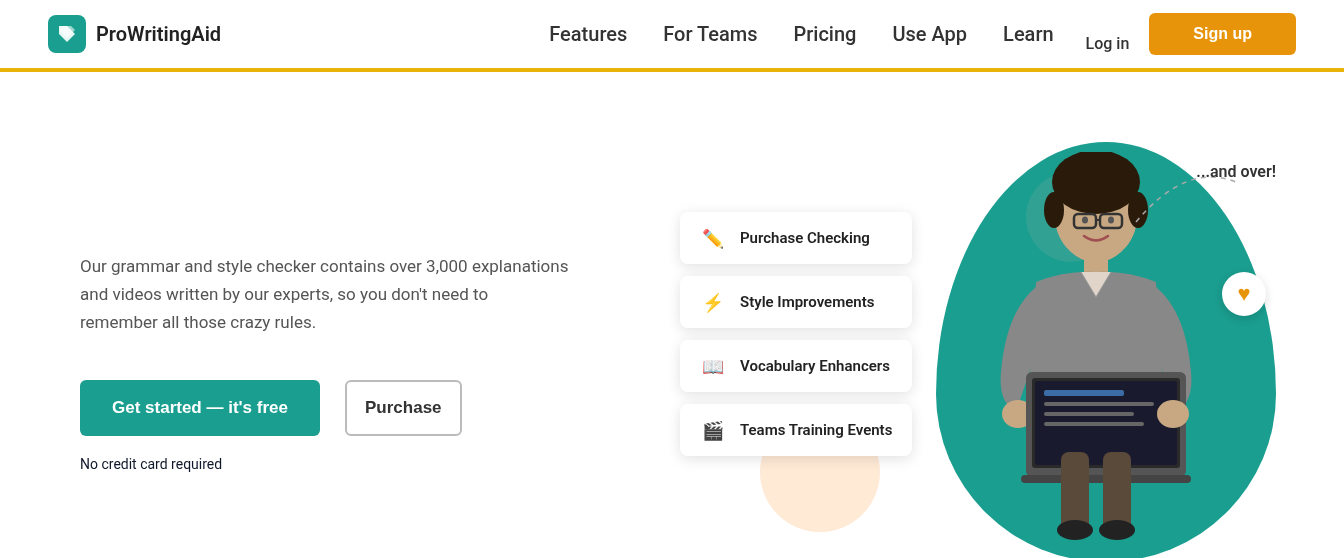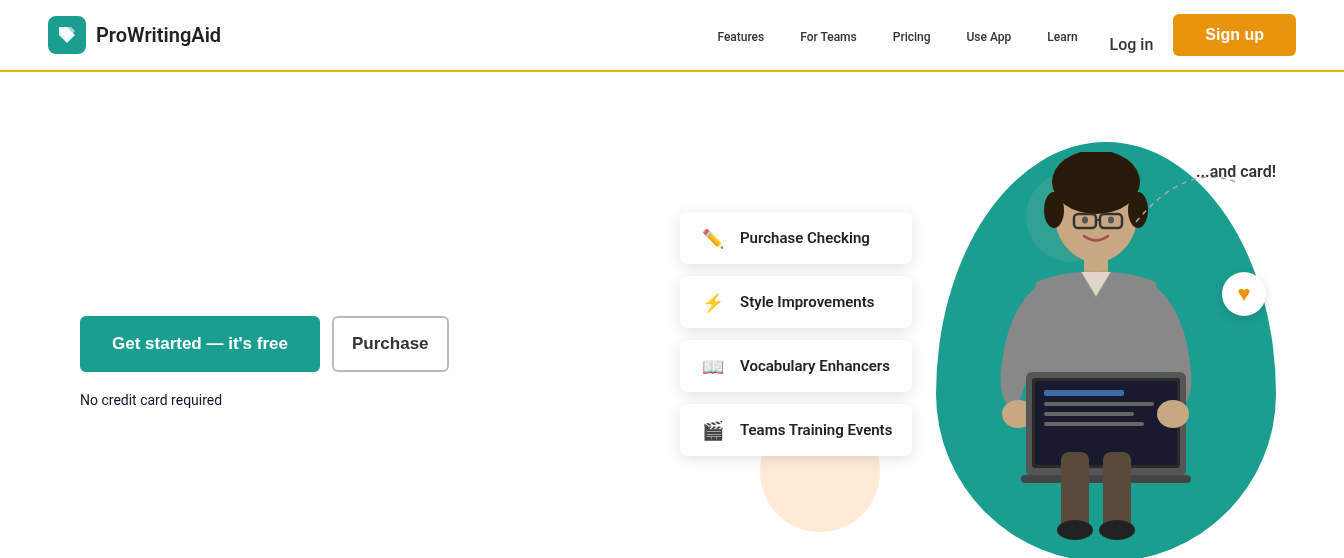--- a/index.html
+++ b/index.html
@@ -10,21 +10,21 @@
       min-height: 558px;
       overflow: hidden;
     }
 
     
     nav {
       display: flex;
       align-items: center;
       padding: 0 48px;
       height: 72px;
-      border-bottom: 2px solid #eab308;
+      border-bottom: 4px solid #eab308;
       background: #fff;
     }
     .logo-wrap {
       display: flex;
       align-items: center;
       gap: 10px;
       text-decoration: none;
       margin-right: auto;
     }
     .logo-icon {
@@ -49,36 +49,36 @@
     .nav-links {
       display: flex;
       align-items: center;
       gap: 36px;
       list-style: none;
       margin-right: 32px;
     }
     .nav-links li a {
       text-decoration: none;
       color: #333;
-      font-size: 12px;
+      font-size: 20px;
       font-weight: 500;
     }
     .nav-login {
       font-size: 16px;
       font-weight: 500;
       color: #333;
       text-decoration: none;
       margin-right: 20px;
       margin-top: 19px;
     }
     .nav-signup {
       background: #e8940a;
       color: #fff;
       border: none;
-      padding: 12px 32px;
+      padding: 12px 44px;
       border-radius: 6px;
       font-size: 16px;
       font-weight: 600;
       cursor: pointer;
     }
 
     
     .hero {
       display: flex;
       align-items: center;
@@ -100,21 +100,21 @@
     }
     .hero-desc {
       font-size: 17px;
       color: #555;
       line-height: 1.65;
       max-width: 490px;
       margin-bottom: 44px;
     }
     .hero-buttons {
       display: flex;
-      gap: 12px;
+      gap: 25px;
       align-items: flex-end;
       margin-bottom: 20px;
     }
     .btn-primary {
       background: #1a9e8f;
       color: #fff;
       border: none;
       padding: 18px 32px;
       border-radius: 6px;
       font-size: 17px;
@@ -293,20 +293,21 @@
     <li><a href="#">Use App</a></li>
     <li><a href="#">Learn</a></li>
   </ul>
 
   <a class="nav-login" href="#">Log in</a>
   <button class="nav-signup">Sign up</button>
 </nav>
 
 <section class="hero">
   <div class="hero-left">
+    <p class="hero-desc">Our grammar and style checker contains over 3,000 explanations and videos written by our experts, so you don't need to remember all those crazy rules.</p>
     <div class="hero-buttons">
       <button class="btn-primary">Get started — it's free</button>
       <button class="btn-secondary">Purchase</button>
     </div>
     <p class="no-credit">No credit card required</p>
   </div>
 
   <div class="hero-right">
 
     <div class="blob-teal"></div>
@@ -361,21 +362,21 @@
         <ellipse cx="151" cy="378" rx="18" ry="10" fill="#222"></ellipse>
 
         <path d="M118 84 Q130 93 142 84" stroke="#a05050" stroke-width="2.5" fill="none" stroke-linecap="round"></path>
       </svg>
     </div>
 
     <svg class="dashed-arc" width="120" height="80" viewBox="0 0 120 80">
       <path d="M 10 70 Q 60 10 110 30" stroke="#aaa" stroke-width="1.5" fill="none" stroke-dasharray="5,5"></path>
     </svg>
 
-    <div class="and-more">...and card!</div>
+    <div class="and-more">...and over!</div>
 
     <div class="heart-badge">
       <span>♥</span>
     </div>
 
     <div class="feature-cards">
       <div class="feature-card">
         <span class="card-icon">✏️</span>
         <span>Purchase Checking</span>
       </div>

